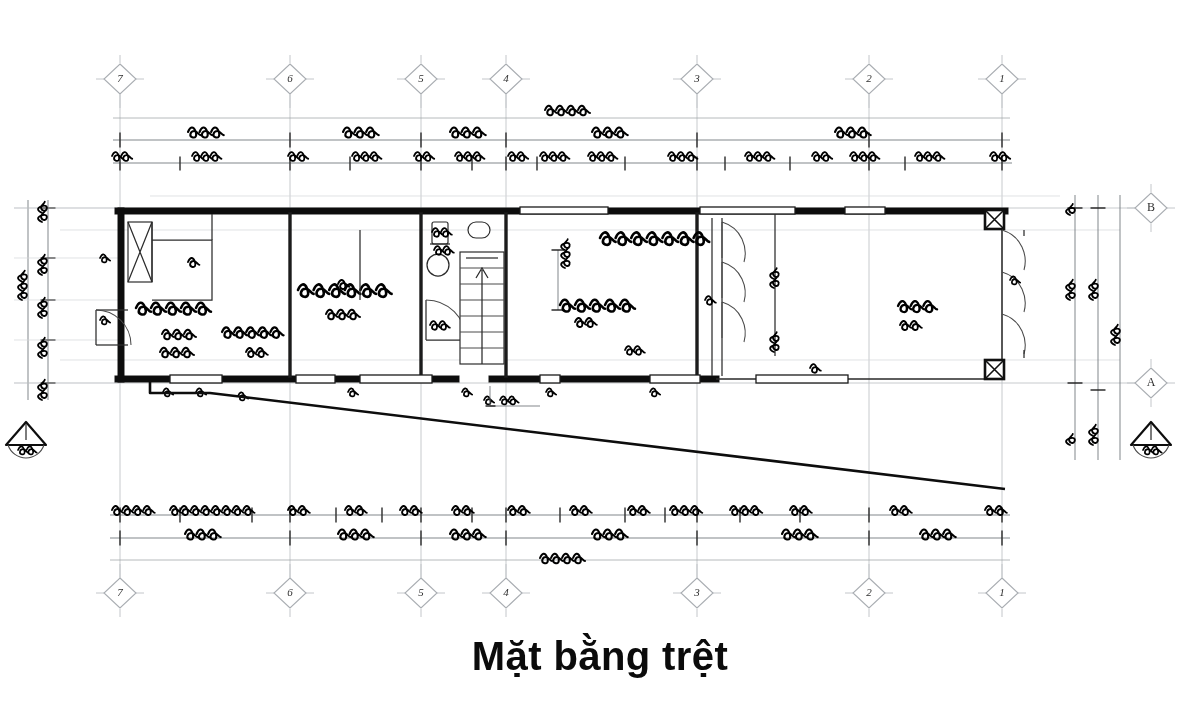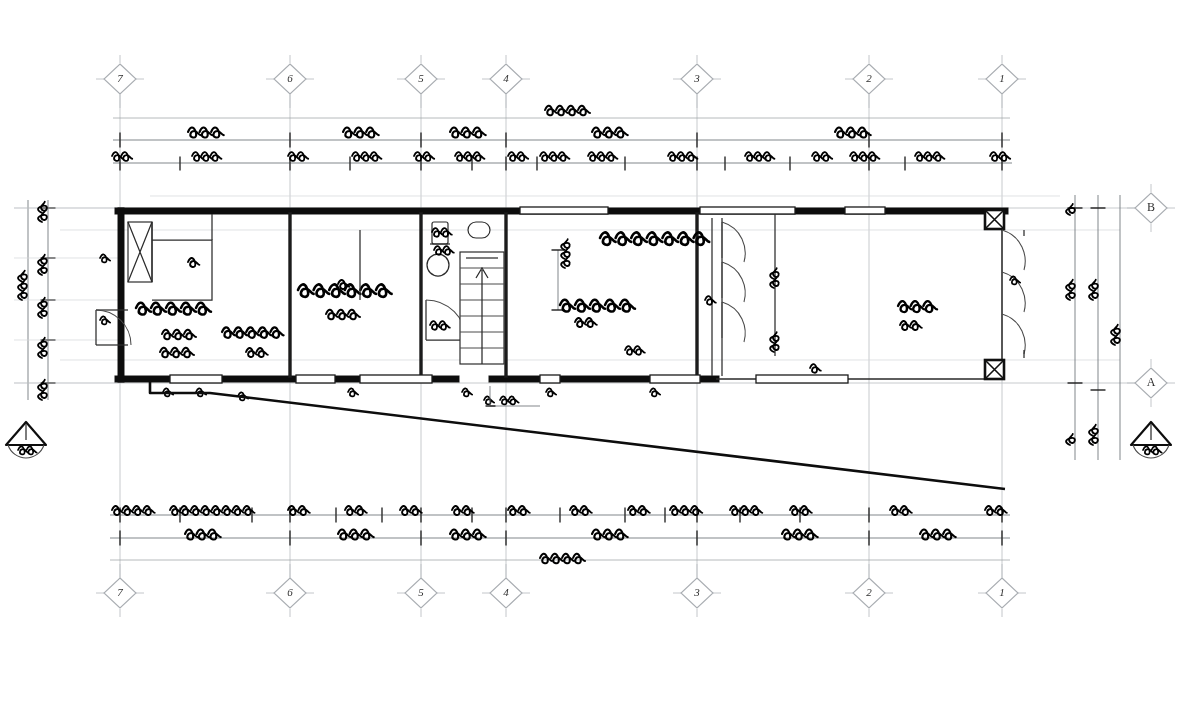--- a/index.html
+++ b/index.html
@@ -903,14 +903,17 @@
             <g transform="translate(1143,450) scale(.85)">
               <use href="#sq"></use>
               <use href="#sq" x="10"></use>
             </g>
           </g>
       </g>
     </g>
 
   </svg>
 
+  <div id="title-wrap">
+    <div id="plan-title">Mặt bằng trệt</div>
+  </div>
 
 </div>
 
 </body></html>

